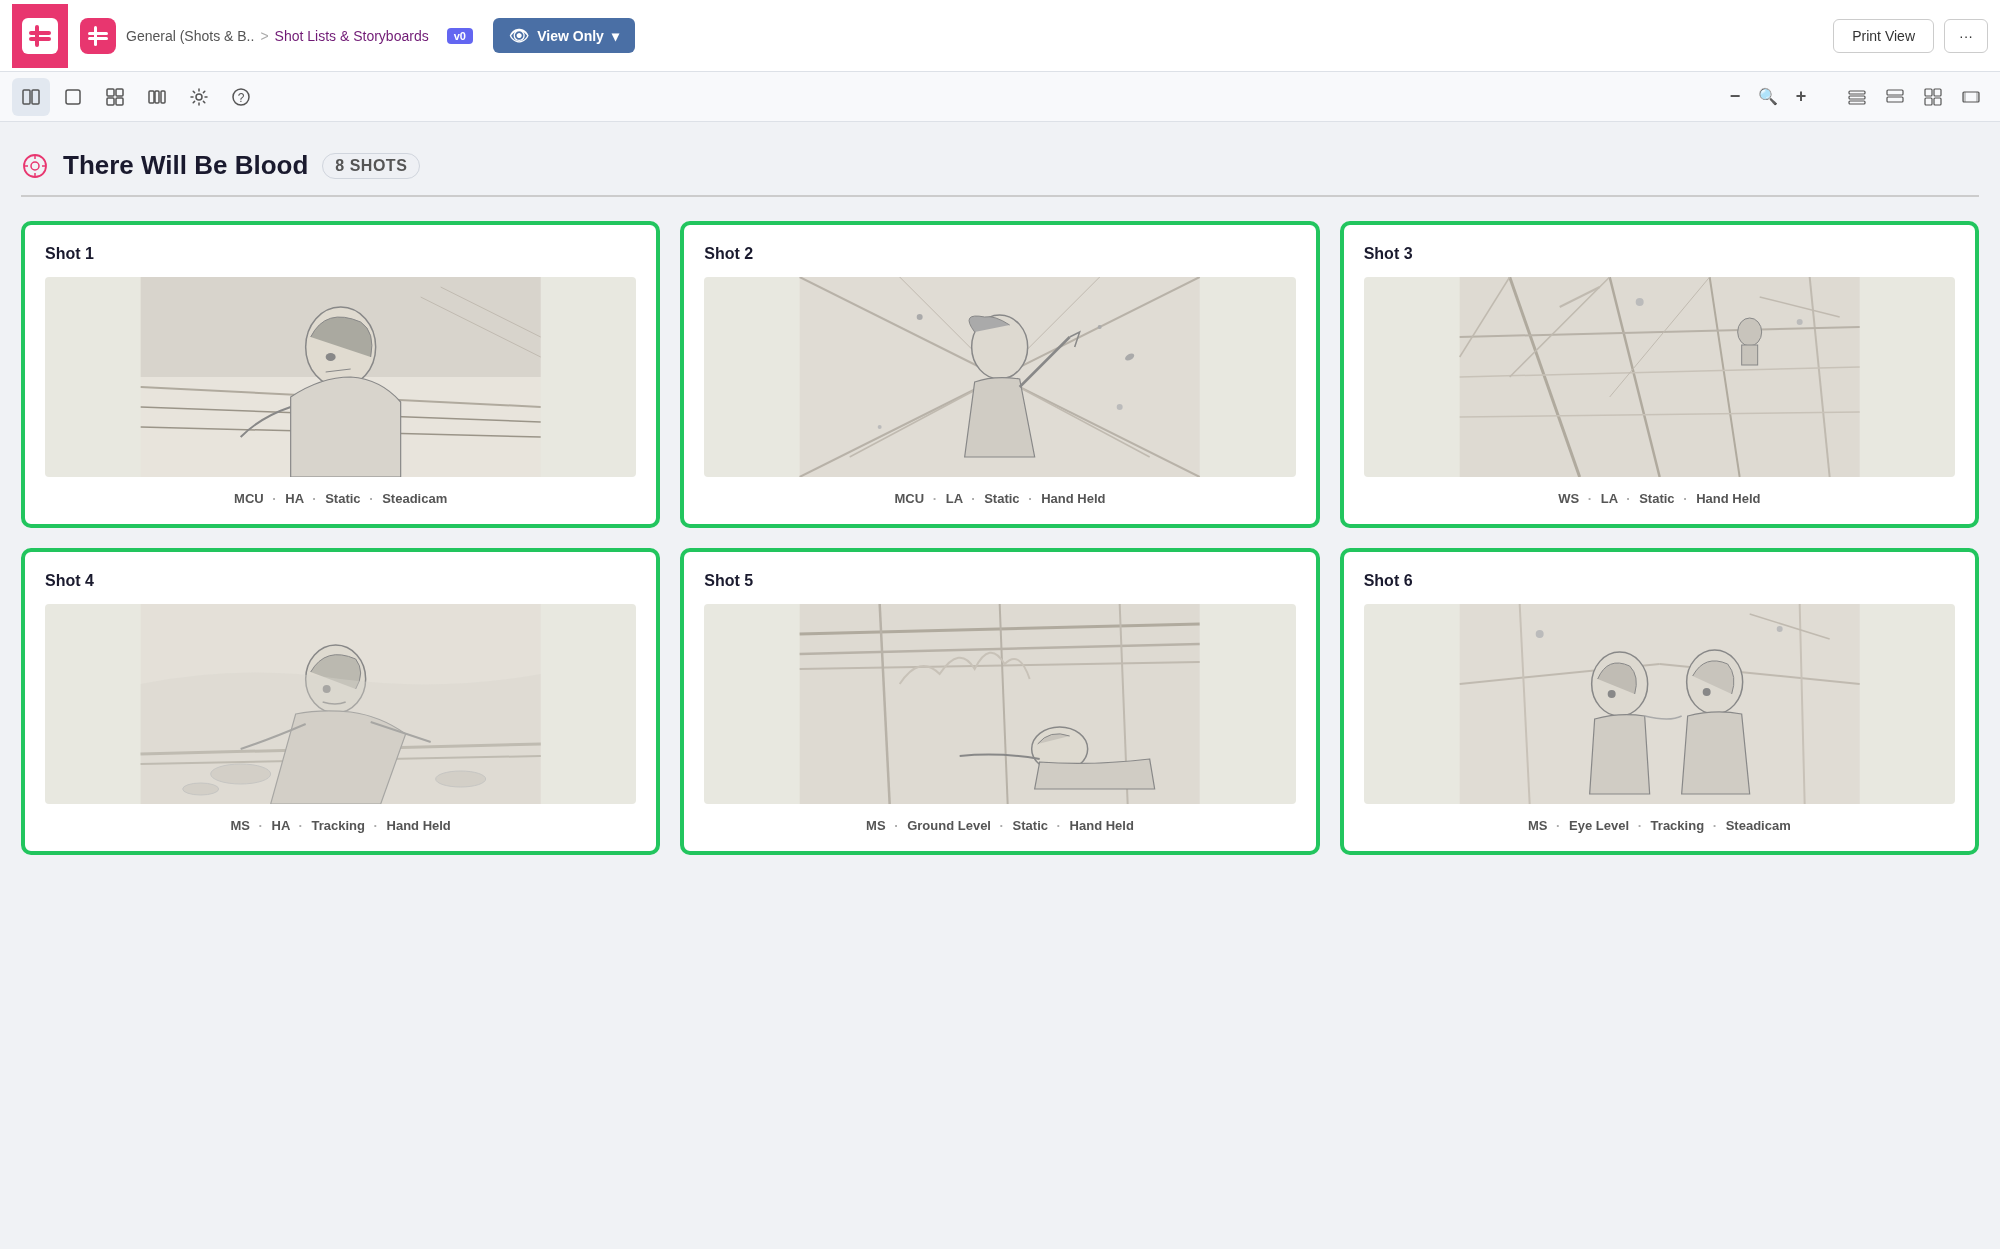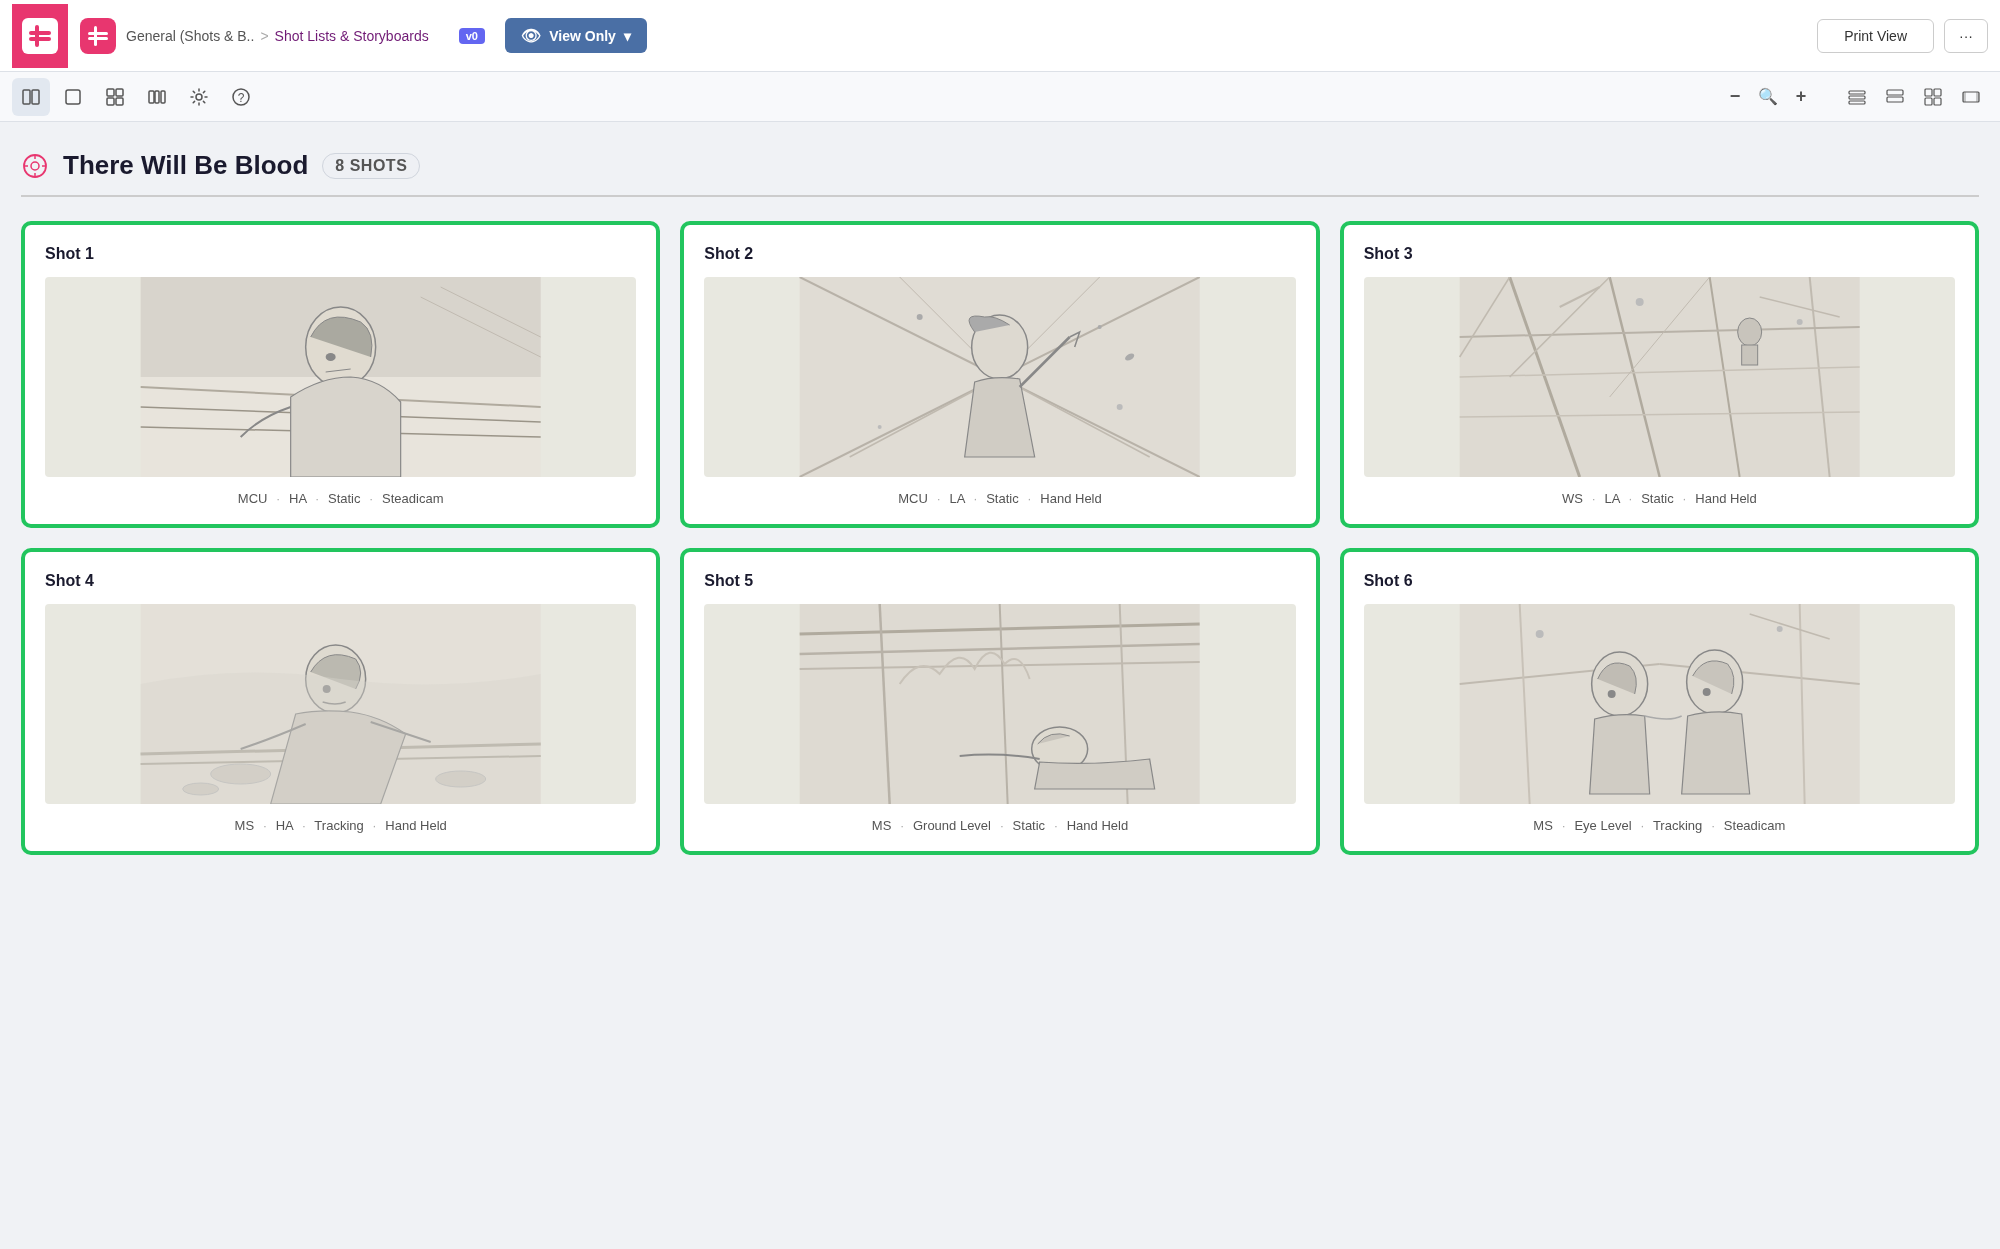--- a/index.html
+++ b/index.html
@@ -55,21 +55,21 @@
     }
     .breadcrumb-sep { color: #aaa; }
     .breadcrumb-current { font-weight: 500; color: #701a75; }
     .version-badge {
       background: #6366f1;
       color: #fff;
       font-size: 11px;
       font-weight: 700;
       padding: 2px 7px;
       border-radius: 4px;
-      margin-left: 24px;
+      margin-left: 12px;
     }
     .view-only-btn {
       display: flex;
       align-items: center;
       gap: 8px;
       background: #4a6fa5;
       color: #fff;
       border: none;
       border-radius: 6px;
       padding: 8px 16px;
@@ -82,21 +82,21 @@
     .header-right {
       margin-left: auto;
       display: flex;
       align-items: center;
       gap: 10px;
     }
     .print-view-btn {
       border: 1px solid #ccc;
       background: #fff;
       border-radius: 6px;
-      padding: 8px 26px;
+      padding: 8px 18px;
       font-size: 14px;
       cursor: pointer;
       color: #333;
       margin-left: 32px;
     }
     .more-btn {
       border: 1px solid #ccc;
       background: #fff;
       border-radius: 6px;
       padding: 8px 14px;
@@ -235,20 +235,21 @@
       justify-content: center;
     }
     .shot-image svg {
       width: 100%;
       height: 100%;
     }
     .shot-tags {
       text-align: center;
       font-size: 13px;
       color: #555;
+      font-weight: bold;
     }
     .shot-tags .dot { margin: 0 5px; color: #aaa; }
   </style>
 </head>
 <body>
 
 <header class="header">
   <div class="app-logo">
     <div class="app-logo-icon">
       <svg width="26" height="26" viewBox="0 0 26 26" fill="none">

